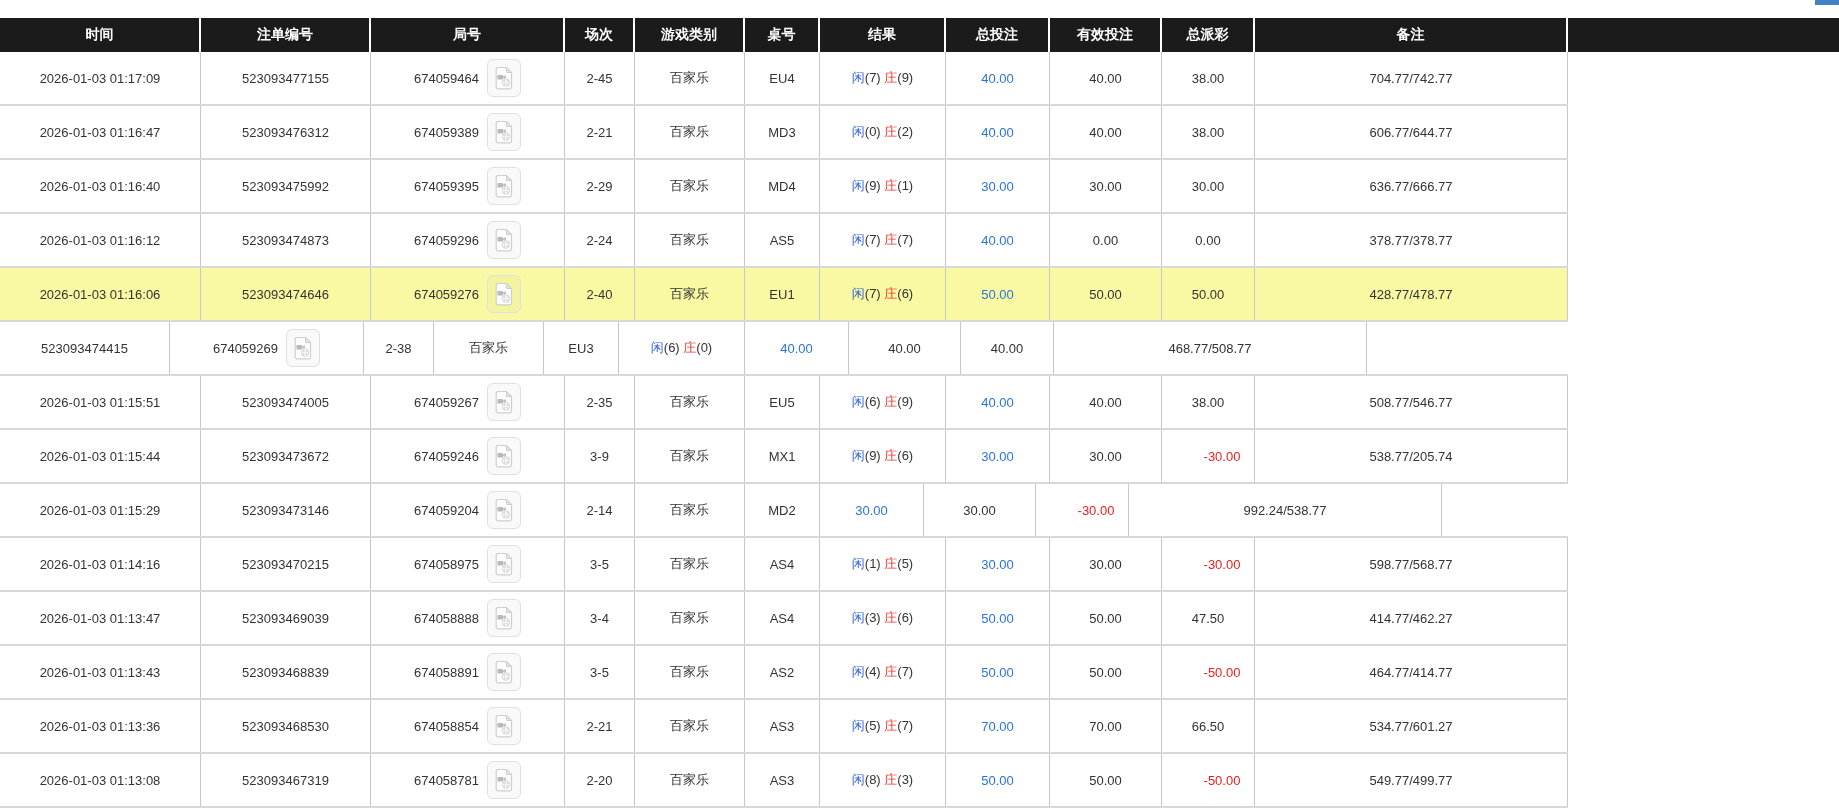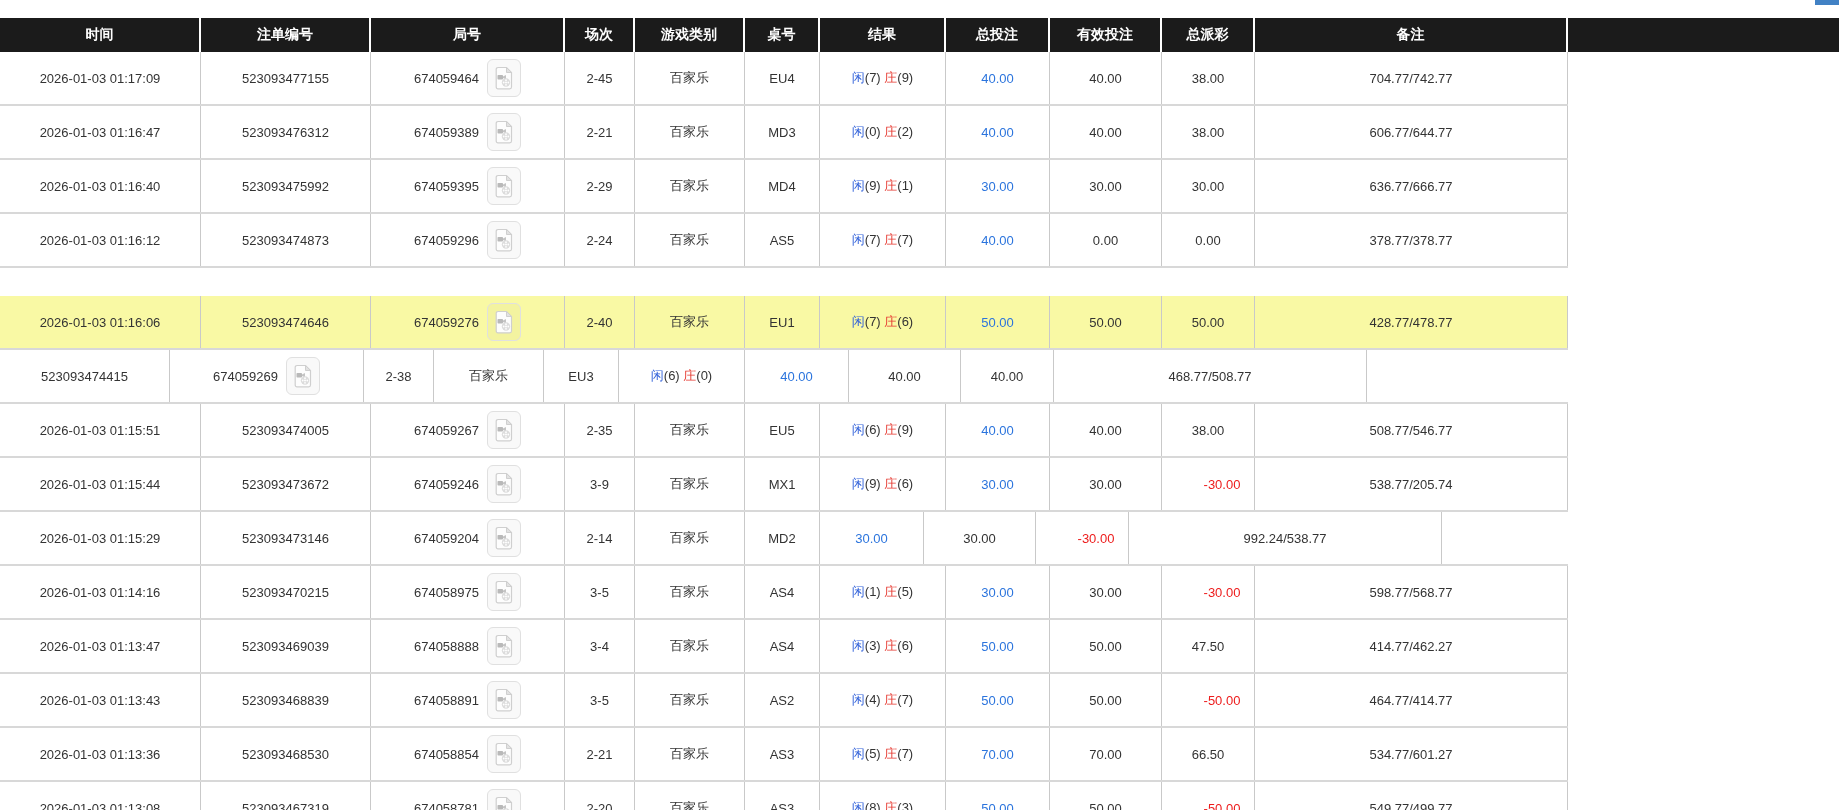--- a/index.html
+++ b/index.html
@@ -21,21 +21,21 @@
     display:flex; align-items:center; justify-content:center; height:100%;
     color:#fff; font-weight:bold; font-size:14px;
     border-right:2px solid #fff;
   }
   .hfill { flex:1; border-right:none; }
   .tbody { position:absolute; top:52px; left:0; }
   .row {
     display:flex; width:1568px; height:54px; background:#fff;
     border-bottom:2px solid #d8d8d8;
   }
-  .row.hl { background:var(--highlight,#f9f9a4);margin-top:28px; }
+  .row.hl { background:var(--highlight,#f9f9a4); }
   .cell {
     display:flex; align-items:center; justify-content:center; height:100%;
     font-size:13px; color:#333; border-right:1px solid #c9c9c9; gap:8px;
     white-space:nowrap;
   }
   .c0{width:201px}.c1{width:170px}.c2{width:194px}.c3{width:70px}.c4{width:110px}
   .c5{width:75px}.c6{width:126px}.c7{width:104px}.c8{width:112px}.c9{width:93px}.c10{width:313px}
   .player { color:var(--player,#2e5fd9); }
   .banker { color:var(--banker,#e63a31); }
   .score  { color:#333; }

